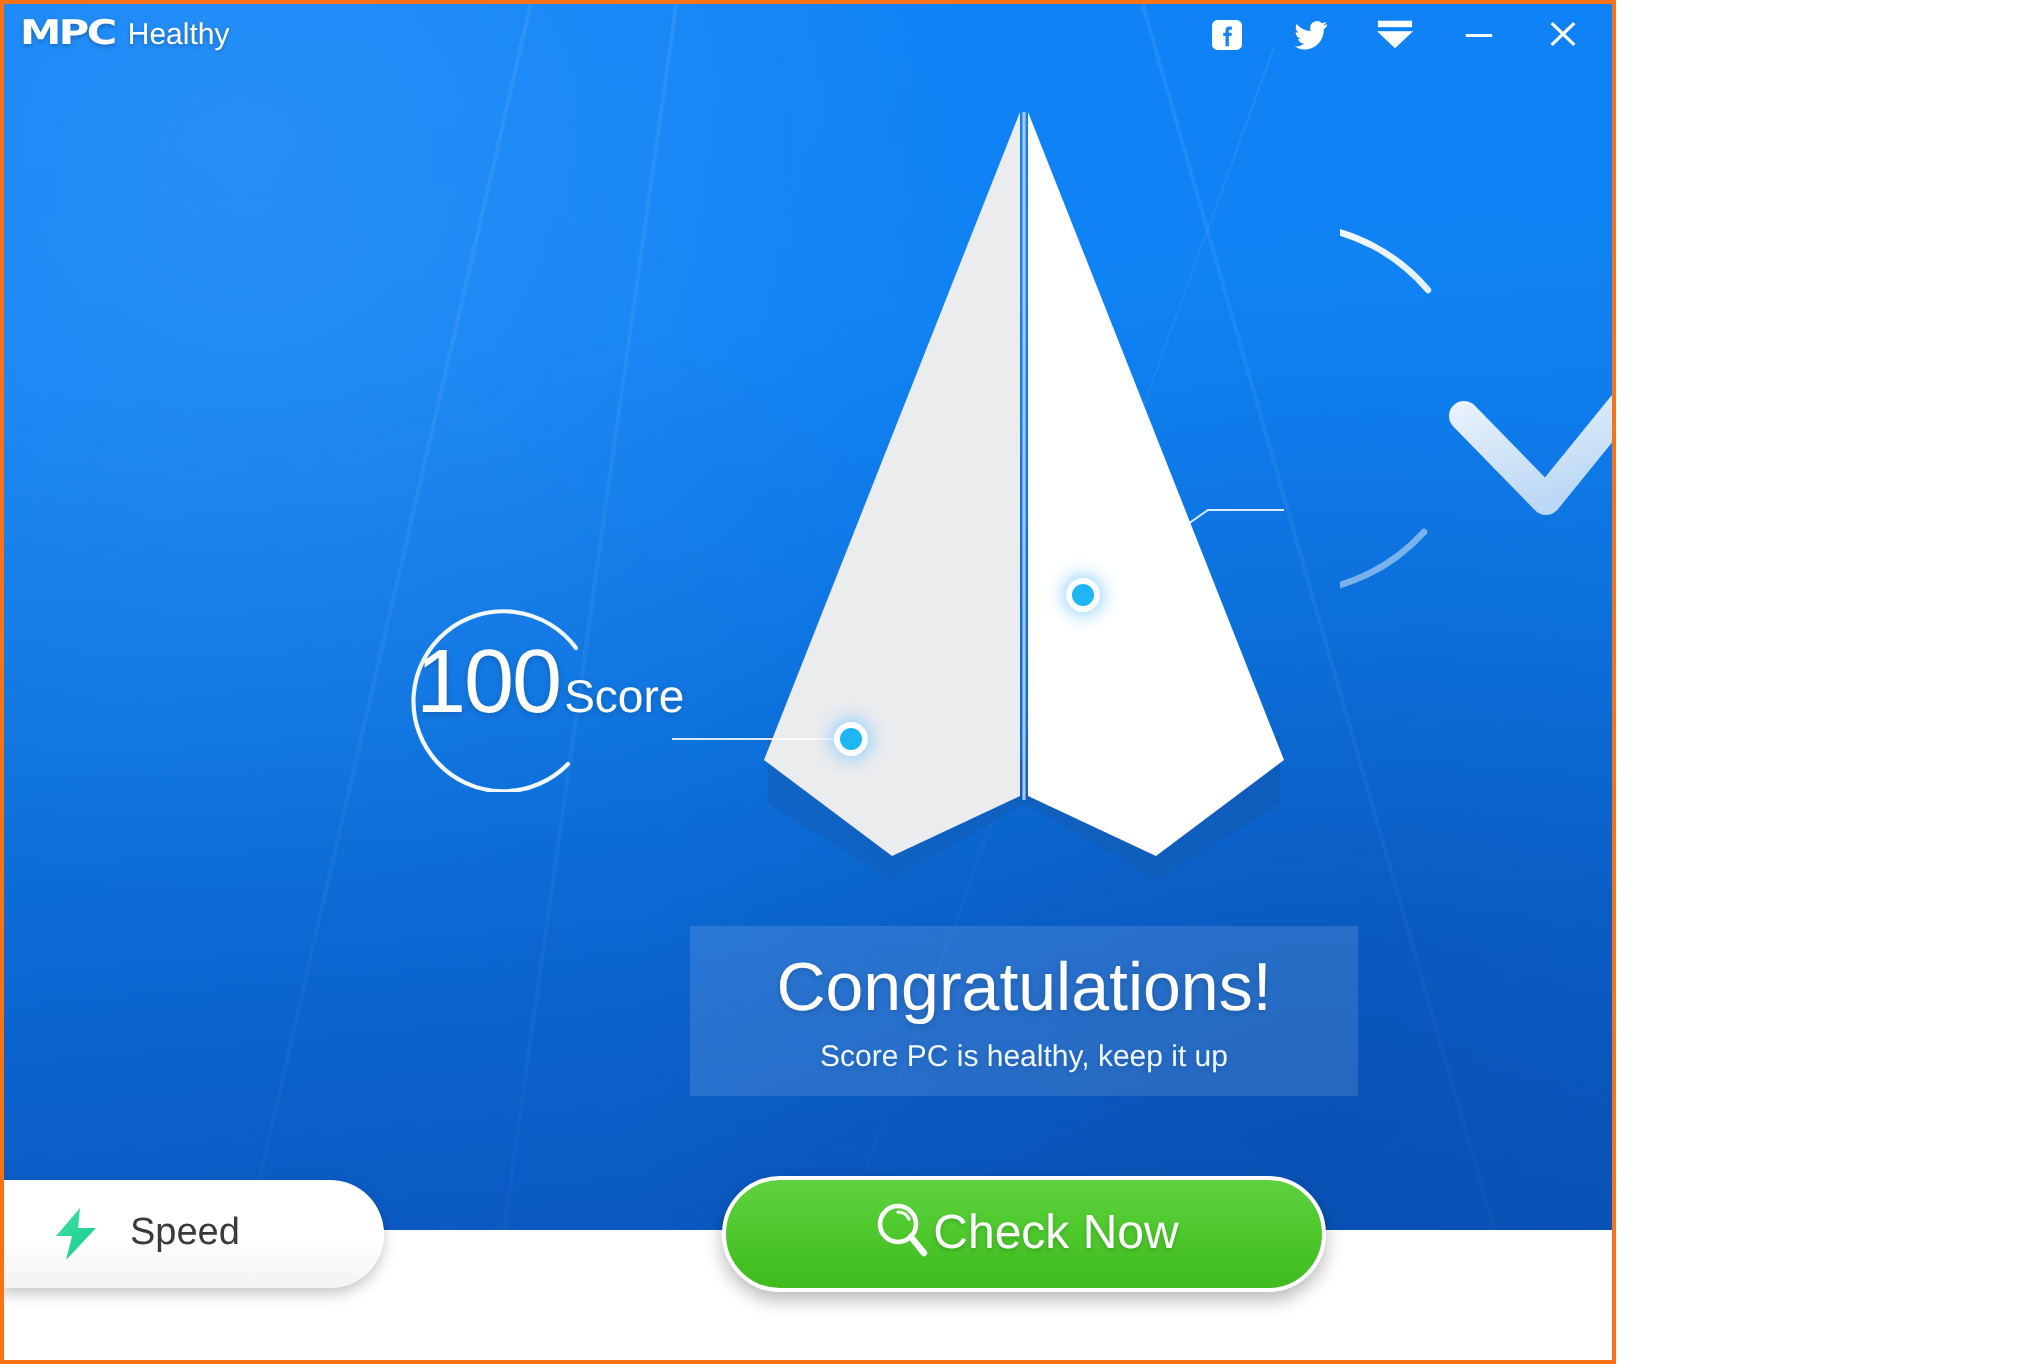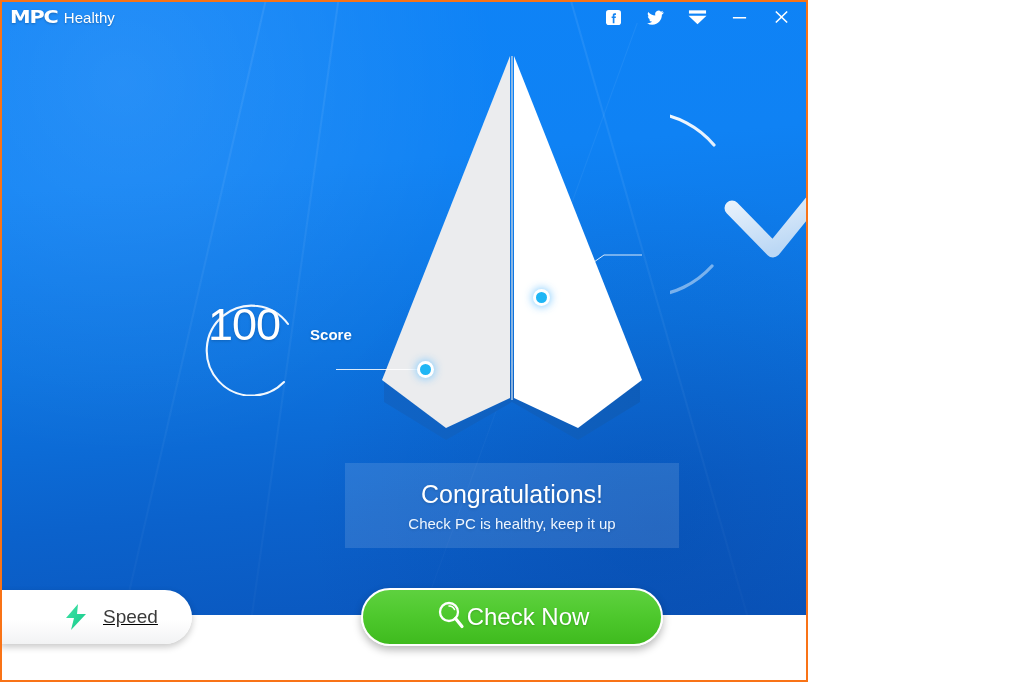--- a/index.html
+++ b/index.html
@@ -83,32 +83,31 @@
 
   
   #arrow { position: absolute; left: 376px; top: 48px; width: 272px; height: 390px; z-index: 10; }
   #arrow svg { display: block; width: 272px; height: 390px; }
 
   
   #score-group { position: absolute; left: 200px; top: 288px; z-index: 20; }
   #score-ring { position: relative; width: 106px; height: 106px; }
   #score-ring svg { position:absolute; left:0; top:0; }
   #score-text {
-    position: absolute; left: 6px; top: 12px;
+    position: absolute; left: 6px; top: 28px;
     display: flex; align-items: baseline;
     white-space: nowrap;
-    gap: 28px;
   }
   #score-value {
     font-size: 45px; font-weight: 300; color: #ffffff;
     letter-spacing: -1px; line-height: 1;
     text-shadow: 0 1px 3px rgba(0,0,0,.18);
   }
   #score-label {
-    font-size: 15px; color: #ffffff; font-weight: 700; margin-left: 2px;
+    font-size: 23px; color: #ffffff; font-weight: 400; margin-left: 2px;
     text-shadow: 0 1px 3px rgba(0,0,0,.18);
   }
 
   
   .conn-line {
     position: absolute; height: 1px;
     background: rgba(255,255,255,.85); z-index: 15;
   }
   #conn-score { left: 334px; top: 367px; width: 90px; }
   .dot {
@@ -134,21 +133,21 @@
 
   
   #congrats {
     position: absolute; left: 343px; top: 461px; width: 334px; height: 85px;
     background: rgba(255,255,255,0.12);
     z-index: 25;
     display: flex; flex-direction: column;
     align-items: center; justify-content: center; gap: 6px;
   }
   #congrats-title {
-    font-size: 25px; color: #ffffff; font-weight: 400;
+    font-size: 34px; color: #ffffff; font-weight: 400;
     text-shadow: 0 1px 3px rgba(0,0,0,.18);
   }
   #congrats-sub {
     font-size: 15px; color: #eef6ff; font-weight: 400;
     text-shadow: 0 1px 3px rgba(0,0,0,.15);
   }
 
   
   #footer {
     position: absolute; left: 0; top: 613px; right: 0; bottom: 0;
@@ -159,23 +158,22 @@
   .side-btn {
     position: absolute; z-index: 60;
     height: 54px;
     background: linear-gradient(to bottom, #ffffff 0%, #ffffff 55%, #f2f3f4 100%);
     display: flex; align-items: center; gap: 13px;
     cursor: pointer;
     box-shadow: 0 3px 7px rgba(0,0,0,.22);
   }
   #speed-btn {
     left: -2px; top: 588px; width: 192px;
-    padding-left: 62px;
+    padding-left: 24px;
     border-radius: 0 27px 27px 0;
-    text-decoration: underline;
   }
   #protect-btn {
     right: -2px; top: 588px; width: 198px;
     padding-left: 58px;
     border-radius: 27px 0 0 27px;
   }
   .side-btn .blabel {
     font-size: 19px; color: #3a3a3a; font-weight: 400;
   }
   .side-btn .bicon { display: flex; align-items: center; justify-content: center; width: 28px; height: 28px; }
@@ -300,21 +298,21 @@
     <div class="dot" id="dot-score"></div>
 
     <svg id="conn-health">
       <path d="M 2 48 L 62 6 L 100 6" fill="none" stroke="rgba(255,255,255,.85)" stroke-width="1"></path>
     </svg>
     <div class="dot" id="dot-health"></div>
 
 
     <div id="congrats">
       <div id="congrats-title">Congratulations!</div>
-      <div id="congrats-sub">Check PC is healthy, keep it up</div>
+      <div id="congrats-sub">Score PC is healthy, keep it up</div>
     </div>
   </div>
 
   <div id="footer"></div>
 
   <div class="side-btn" id="speed-btn">
     <span class="bicon">
       <svg width="24" height="28" viewBox="0 0 24 28">
         <defs>
           <linearGradient id="boltg" x1="0" y1="0" x2="1" y2="1">

